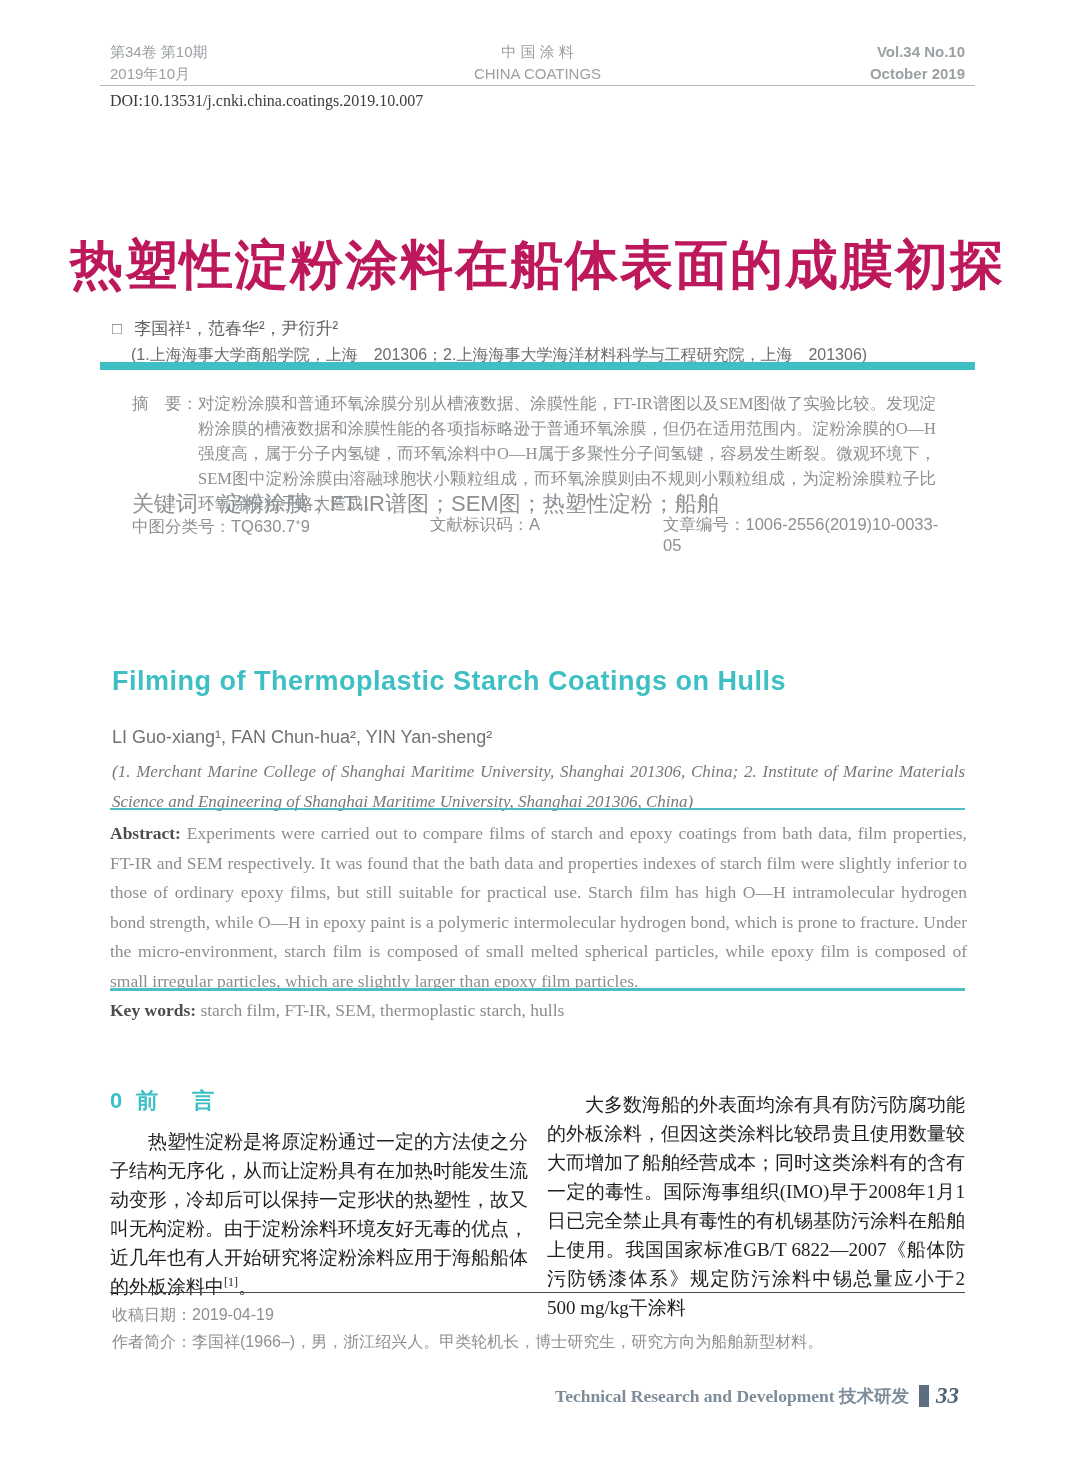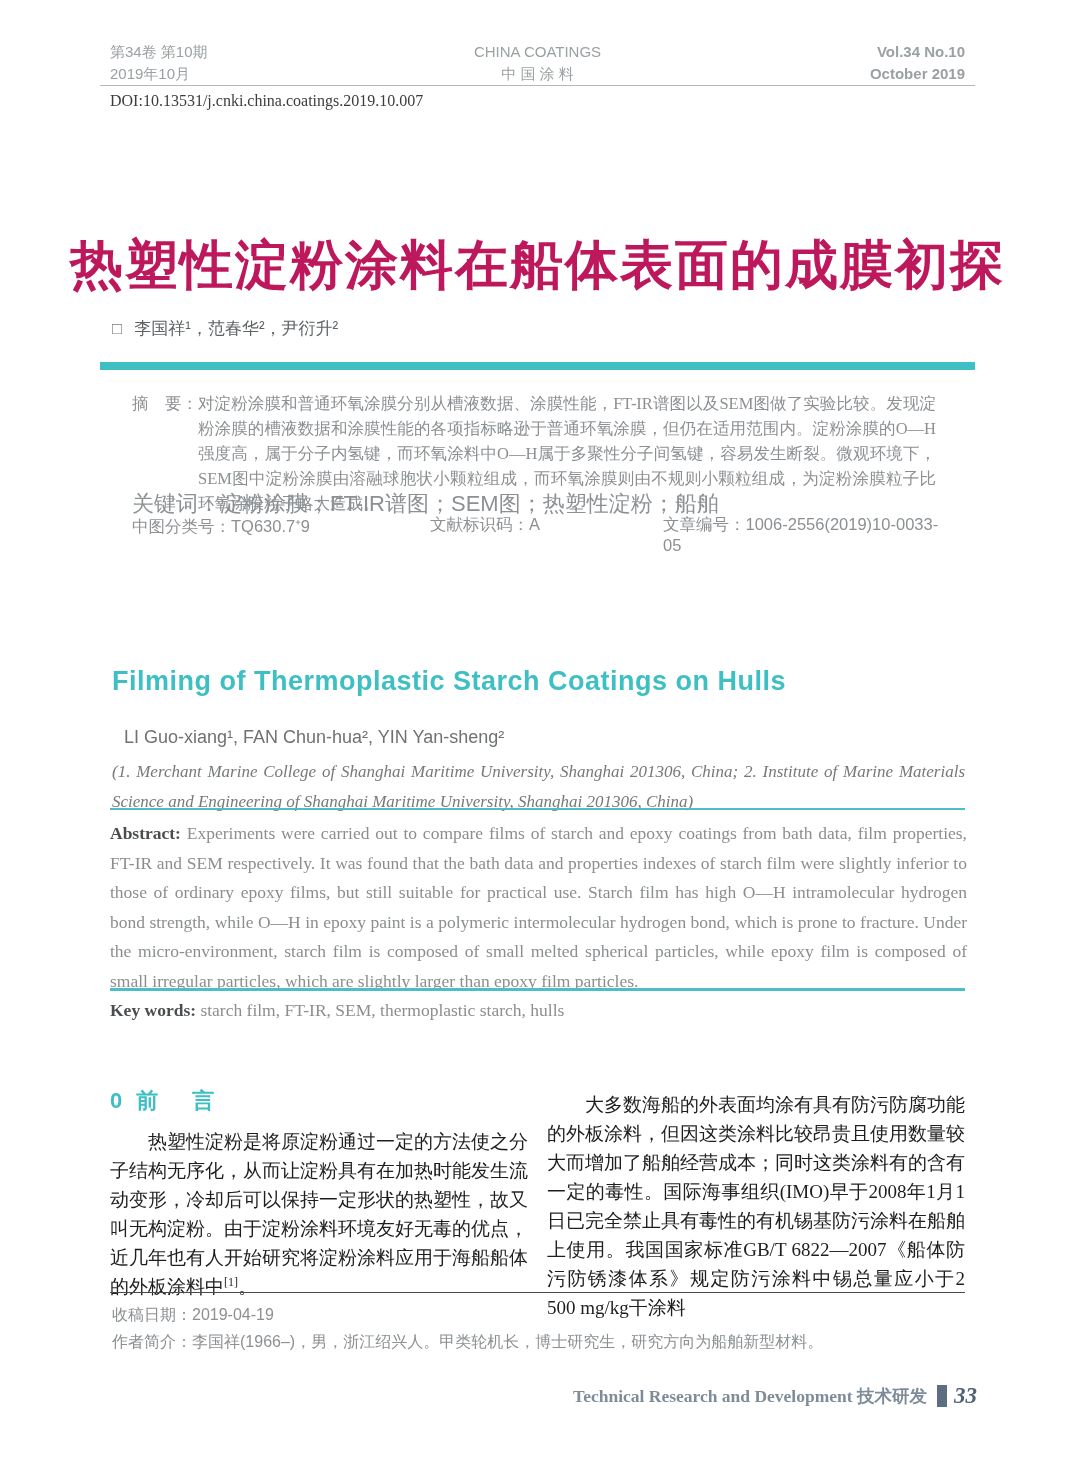--- a/index.html
+++ b/index.html
@@ -38,21 +38,21 @@
   .cn-keywords{position:absolute;top:489px;left:132px;font-size:22px;color:#8c9093;}
   .class-row{position:absolute;top:514px;left:132px;width:812px;font-size:16.5px;color:#8c9093;}
   .class-row .clc{position:absolute;left:0;}
   .class-row .doc{position:absolute;left:298px;}
   .class-row .aid{position:absolute;left:531px;}
   
   .en-title{
     position:absolute;top:666px;left:112px;width:855px;
     font-size:27px;font-weight:800;color:#3ebfc4;letter-spacing:0.5px;
   }
-  .en-authors{position:absolute;top:727px;left:112px;font-size:18px;color:#6e7274;margin-left:12px;}
+  .en-authors{position:absolute;top:727px;left:112px;font-size:18px;color:#6e7274;}
   .en-affil{
     position:absolute;top:757px;left:112px;width:853px;
     font-family:"Liberation Serif",serif;font-style:italic;
     font-size:17px;line-height:30px;color:#76797b;text-align:justify;
   }
   .teal-rule-1{position:absolute;top:808px;left:110px;width:855px;height:2px;background:#4dbfc4;}
   .en-abstract-block{position:absolute;top:819px;left:110px;width:857px;font-family:"Liberation Serif",serif;font-size:17.5px;line-height:29.5px;color:#8b8e90;}
   .en-abstract-block p{margin:0;text-align:justify;}
   .en-abstract-block .b-label{font-weight:bold;color:#4a4d4f;}
   .en-keywords{margin-top:0;}
@@ -68,54 +68,55 @@
   }
   .sec-heading .num{margin-right:14px;letter-spacing:0;}
   .col p{margin:0;text-indent:2em;}
   sup.ref{font-size:12px;vertical-align:super;line-height:0;}
   
   .foot-rule{position:absolute;top:1292px;left:110px;width:855px;height:1px;background:#4a4a4a;}
   .footnotes{position:absolute;top:1301px;left:112px;width:853px;font-size:16px;line-height:27px;color:#8c9093;}
   .footnotes p{margin:0;}
   
   .page-footer{
-    position:absolute;top:1383px;right:98px;
+    position:absolute;top:1383px;right:116px;
     font-family:"Liberation Serif",serif;
     color:#7e8c99;font-size:17.5px;font-weight:bold;
     display:flex;align-items:center;margin-left:48px;
   }
   .page-footer .bar{display:inline-block;width:10px;height:22px;background:#5c6e80;margin:0 7px 0 10px;}
   .page-footer .pnum{font-size:23px;font-style:italic;color:#4f6273;font-weight:bold;}
 </style>
 </head>
 <body>
 
 <div class="page">
 
   <div class="jheader">
     <div class="h-left">
       <div>第34卷 第10期</div>
       <div>2019年10月</div>
     </div>
     <div class="h-center">
+      <div>中 国 涂 料</div>
       <div>CHINA COATINGS</div>
-      <div>中 国 涂 料</div>
     </div>
     <div class="h-right">
       <div>Vol.34  No.10</div>
       <div>October 2019</div>
     </div>
   </div>
   <div class="header-rule"></div>
   <div class="doi-line">DOI:10.13531/j.cnki.china.coatings.2019.10.007</div>
 
   <div class="cn-title">热塑性淀粉涂料在船体表面的成膜初探</div>
   <div class="cn-authors">
     <span class="marker">□</span><span>李国祥¹，范春华²，尹衍升²</span>
   </div>
+  <div class="cn-affil">(1.上海海事大学商船学院，上海　201306；2.上海海事大学海洋材料科学与工程研究院，上海　201306)</div>
   <div class="accent-bar"></div>
 
   <div class="cn-abstract">
     <span class="label">摘　要：</span>
     <span class="text">对淀粉涂膜和普通环氧涂膜分别从槽液数据、涂膜性能，FT-IR谱图以及SEM图做了实验比较。发现淀粉涂膜的槽液数据和涂膜性能的各项指标略逊于普通环氧涂膜，但仍在适用范围内。淀粉涂膜的O—H强度高，属于分子内氢键，而环氧涂料中O—H属于多聚性分子间氢键，容易发生断裂。微观环境下，SEM图中淀粉涂膜由溶融球胞状小颗粒组成，而环氧涂膜则由不规则小颗粒组成，为淀粉涂膜粒子比环氧涂膜粒子略大造成。</span>
   </div>
   <div class="cn-keywords">
     <span>关键词：</span><span>淀粉涂膜；FT-IR谱图；SEM图；热塑性淀粉；船舶</span>
   </div>
   <div class="class-row">

